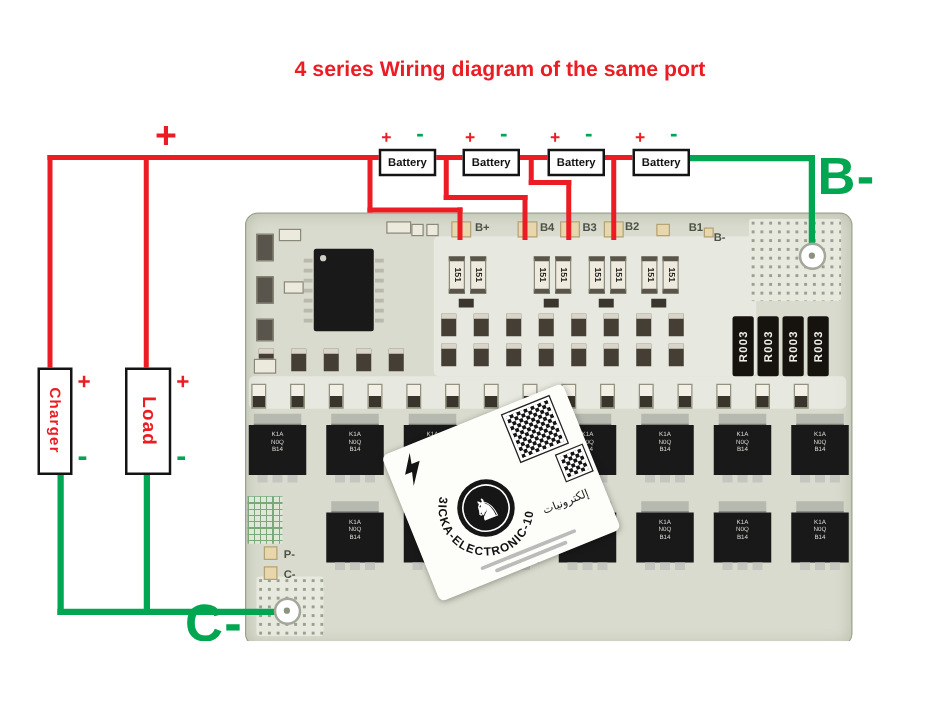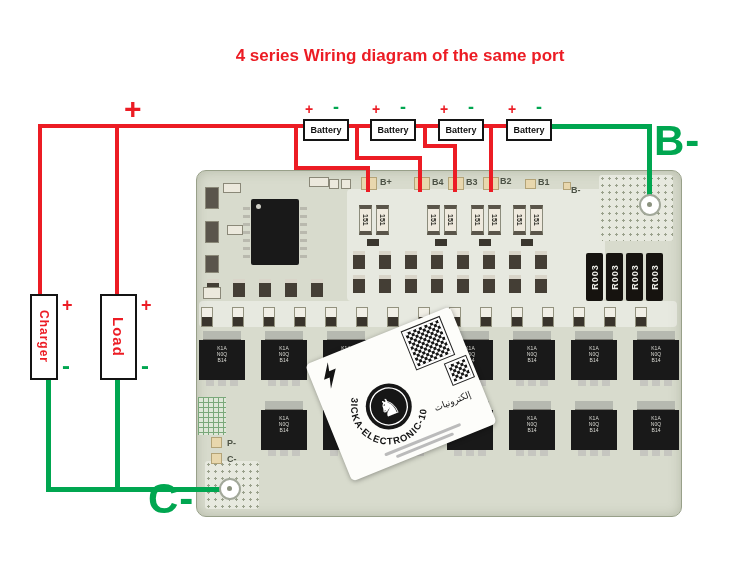--- a/index.html
+++ b/index.html
@@ -1,16 +1,16 @@
 <!DOCTYPE html>
 <html style="--red: #ec1c24; --green: #00a650; --board: #d8dbcd;"><head>
 <meta charset="utf-8">
 <style>
   html,body{margin:0;padding:0;background:#fff;}
-  .stage{position:relative;width:750px;height:570px;background:#ffffff;overflow:hidden;
+  .stage{position:relative;width:750px;height:513px;background:#ffffff;overflow:hidden;
          font-family:"Liberation Sans",sans-serif;}
   .abs{position:absolute;}
   .title{position:absolute;left:50px;top:46px;width:700px;text-align:center;
          color:var(--red,#ec1c24);font-size:17px;font-weight:bold;}
   
   .wire{position:absolute;z-index:6;}
   .wire.red{background:var(--red,#ec1c24);}
   .wire.green{background:var(--green,#00a650);}
   
   .batt{position:absolute;width:46px;height:22px;background:#fff;border:2px solid #141414;
@@ -170,21 +170,21 @@
     </div>
   <div class="pad" style="left: 164px; top: 6px; width: 16px; height: 13px;"></div>
       <div class="sslabel" style="left: 183px; top: 7px;">B+</div>
       <div class="pad" style="left: 217px; top: 6px; width: 16px; height: 13px;"></div>
       <div class="sslabel" style="left: 235px; top: 7px;">B4</div>
       <div class="pad" style="left: 251px; top: 6px; width: 16px; height: 13px;"></div>
       <div class="sslabel" style="left: 269px; top: 7px;">B3</div>
       <div class="pad" style="left: 286px; top: 6px; width: 16px; height: 13px;"></div>
       <div class="sslabel" style="left: 303px; top: 6px;">B2</div>
       <div class="pad" style="left: 328px; top: 8px; width: 11px; height: 10px;"></div>
-      <div class="sslabel" style="left: 341px; top: 7px;">B1</div>
+      <div class="sslabel" style="left: 354px; top: 7px;">B1</div>
       <div class="pad" style="left: 366px; top: 11px; width: 8px; height: 8px;"></div>
       <div class="sslabel" style="left: 374px; top: 15px;">B-</div>
       <div class="pin" style="left: 46px; top: 36px;"></div>
       <div class="pin" style="left: 103px; top: 36px;"></div>
       <div class="pin" style="left: 46px; top: 44px;"></div>
       <div class="pin" style="left: 103px; top: 44px;"></div>
       <div class="pin" style="left: 46px; top: 52px;"></div>
       <div class="pin" style="left: 103px; top: 52px;"></div>
       <div class="pin" style="left: 46px; top: 60px;"></div>
       <div class="pin" style="left: 103px; top: 60px;"></div>

